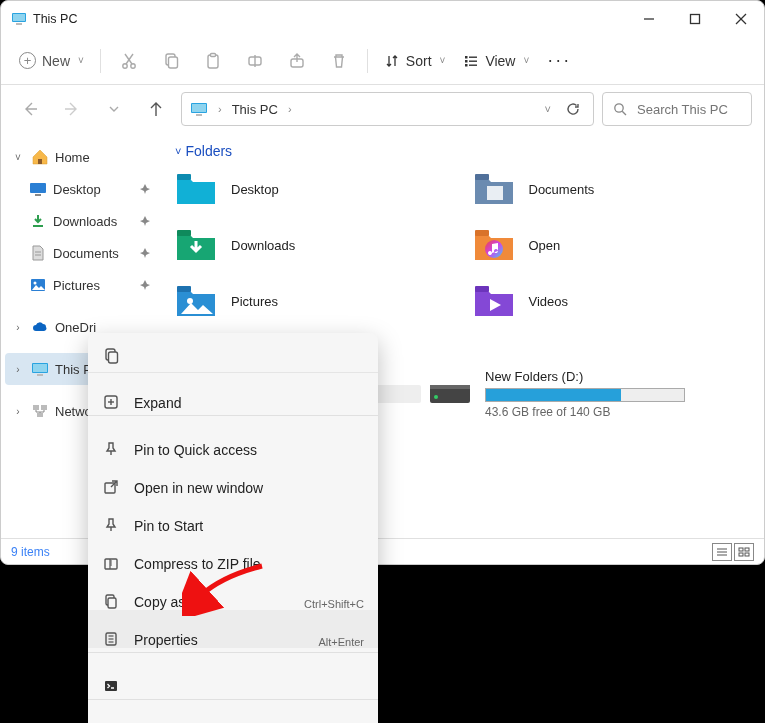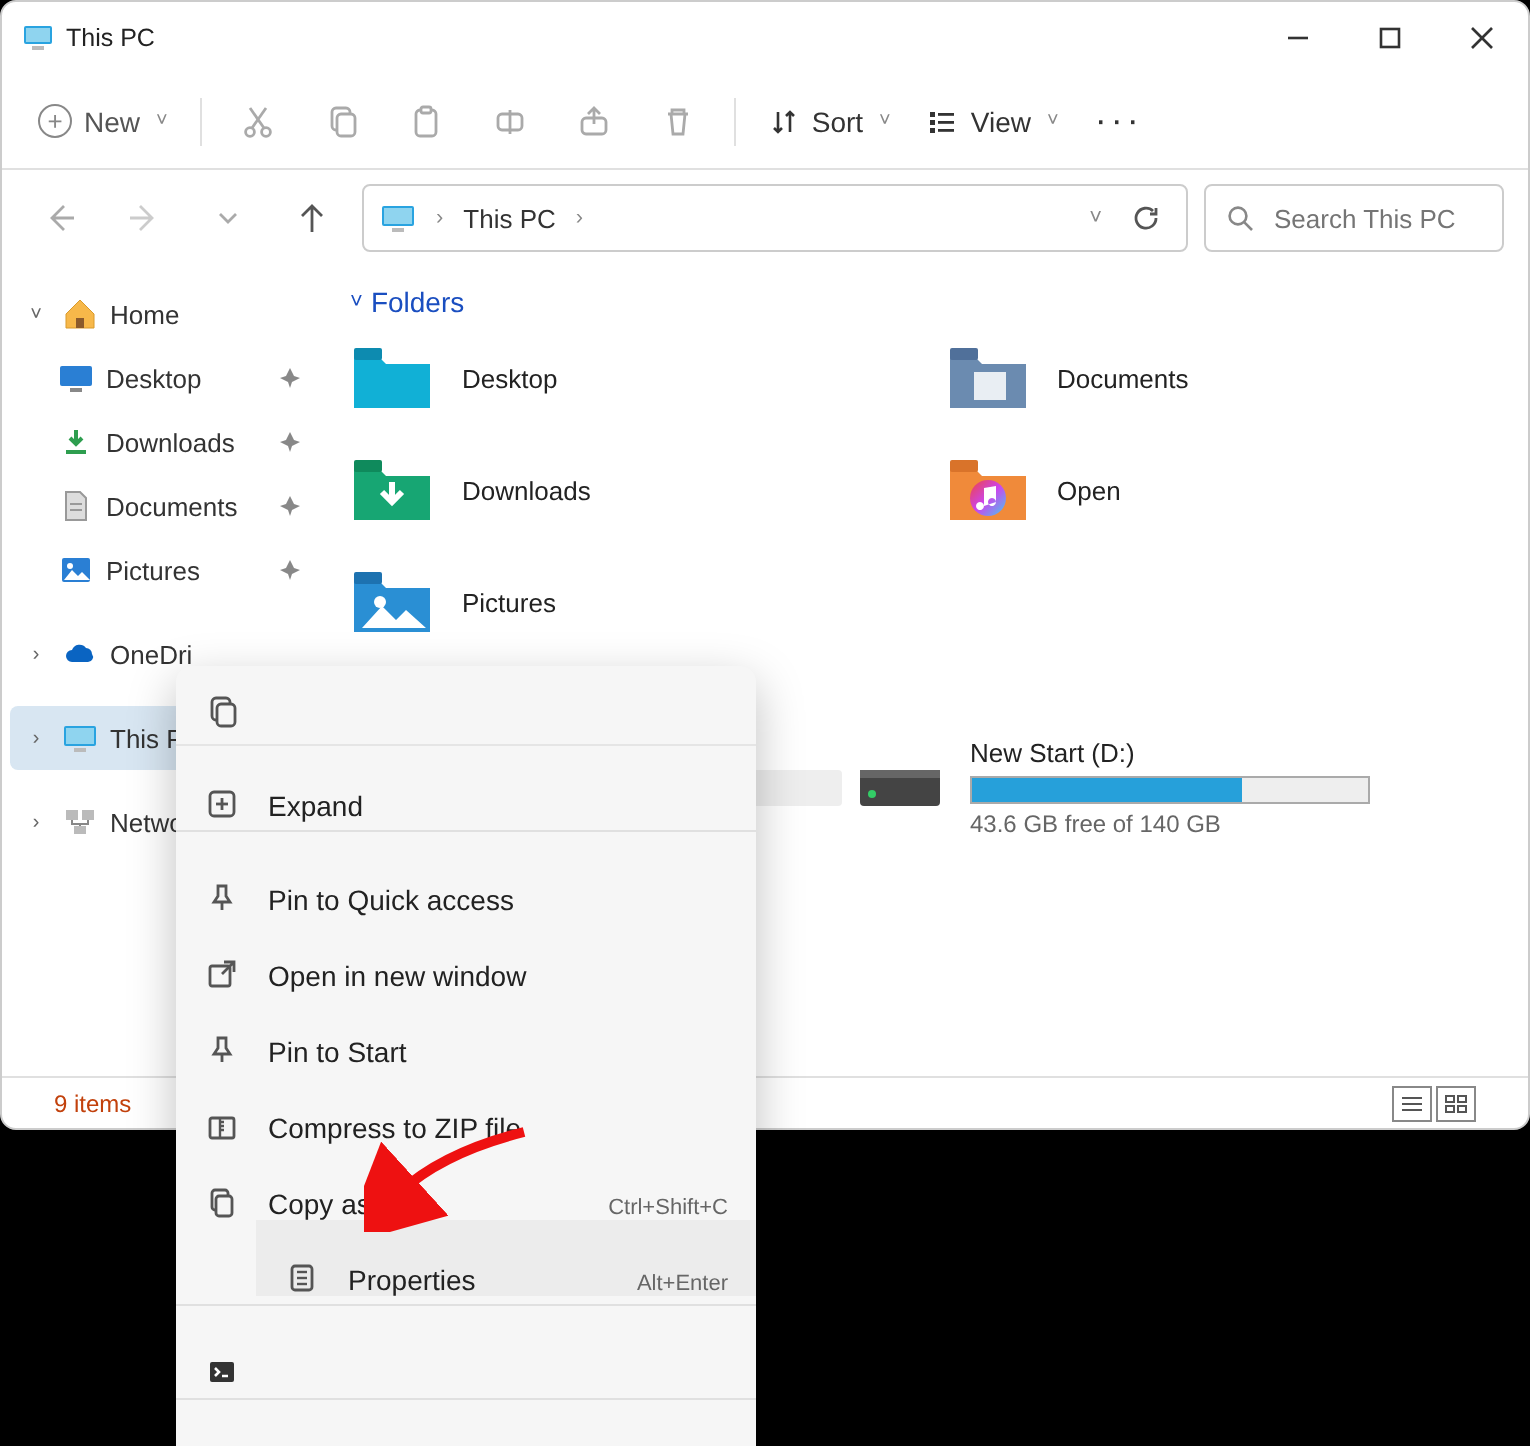--- a/index.html
+++ b/index.html
@@ -55,34 +55,34 @@
   .f-icon{width:42px;height:36px;display:flex;align-items:center;justify-content:center;}
   .f-label{font-size:13px;color:#222;}
   .drive-row{display:flex;align-items:center;gap:14px;margin-top:6px;}
   .drive-icon{width:42px;height:30px;}
   .drive-info{flex:1;}
   .drive-name{font-size:13px;color:#222;margin-bottom:4px;}
   .drive-bar{width:200px;height:14px;border:1px solid #aaa;background:#eee;position:relative;}
   .drive-bar .fill{position:absolute;left:0;top:0;bottom:0;background:#26a0da;}
   .drive-sub{font-size:12px;color:#666;margin-top:3px;}
   
-  .statusbar{height:26px;border-top:1px solid #e0e0e0;display:flex;align-items:center;padding:0 26px;font-size:12px;color:#c2410c;}
+  .statusbar{height:26px;border-top:1px solid #e0e0e0;display:flex;align-items:center;padding:0 10px;font-size:12px;color:#3b82f6;}
   .statusbar .spacer{flex:1;}
   .view-toggle{display:flex;gap:2px;}
   .vt{width:20px;height:18px;border:1px solid #888;display:flex;align-items:center;justify-content:center;}
   
   .context-menu{
     position:absolute;left:88px;top:333px;width:290px;background:#f6f6f6;
     border-radius:8px;box-shadow:0 8px 24px rgba(0,0,0,.25);padding:6px 0;
     font-size:14px;z-index:100;
   }
   .cm-toprow{height:34px;display:flex;align-items:center;padding:0 14px;border-bottom:1px solid #e5e5e5;}
   .cm-toprow .ico{width:18px;height:18px;color:#444;}
   .cm-item{display:flex;align-items:flex-end;height:38px;padding:0 14px;gap:14px;color:#222;}
-  .cm-item.hover{background:#ececec;margin-left:40px;}
+  .cm-item.hover{background:#ececec;}
   .cm-item .ico{width:18px;height:18px;display:flex;align-items:center;justify-content:center;color:#444;}
   .cm-item .lbl{flex:1;}
   .cm-item .shortcut{font-size:11px;color:#666;}
   .cm-sep{height:1px;background:#e0e0e0;margin:4px 0;}
   
   .red-arrow{position:absolute;left:182px;top:556px;pointer-events:none;z-index:200;}
   
   svg{display:block;}
 </style>
 </head>
@@ -406,33 +406,43 @@
           <span class="f-icon">
               <svg width="42" height="34" viewBox="0 0 42 34">
                 <path d="M2 6 h12 l4 4 h22 v22 H2 Z" fill="#2a8fd4"></path>
                 <rect x="2" y="2" width="14" height="6" rx="1" fill="#1d72b0"></rect>
                 <circle cx="15" cy="17" r="3" fill="#fff"></circle>
                 <path d="M6 30 l10 -11 l7 7 l5 -5 l10 9 Z" fill="#fff"></path>
               </svg>
             </span>
           <span class="f-label">Pictures</span>
         </div>
+        <div class="folder-tile">
+          <span class="f-icon">
+              <svg width="42" height="34" viewBox="0 0 42 34">
+                <path d="M2 6 h12 l4 4 h22 v22 H2 Z" fill="#8448d6"></path>
+                <rect x="2" y="2" width="14" height="6" rx="1" fill="#6c34bb"></rect>
+                <path d="M17 15 l11 6 l-11 6 Z" fill="#fff"></path>
+              </svg>
+            </span>
+          <span class="f-label">Videos</span>
+        </div>
       </div>
 
       <div style="height:40px"></div>
       <div class="drive-row" style="margin-left:254px;">
         <span class="drive-icon">
             <svg width="42" height="26" viewBox="0 0 42 26">
               <rect x="1" y="6" width="40" height="18" rx="2" fill="#444"></rect>
               <rect x="1" y="6" width="40" height="4" fill="#666"></rect>
               <circle cx="7" cy="18" r="2" fill="#3c6"></circle>
             </svg>
           </span>
         <div class="drive-info">
-          <div class="drive-name">New Start (D:)</div>
+          <div class="drive-name">New Folders (D:)</div>
           <div class="drive-bar">
               <div class="fill" style="width:68%"></div>
             </div>
           <div class="drive-sub">43.6 GB free of 140 GB</div>
         </div>
       </div>
       <div style="position:absolute;left:180px;top:252px;width:240px;height:18px;background:#eee;border-radius:2px"></div>
     </div>
   </div>
 

